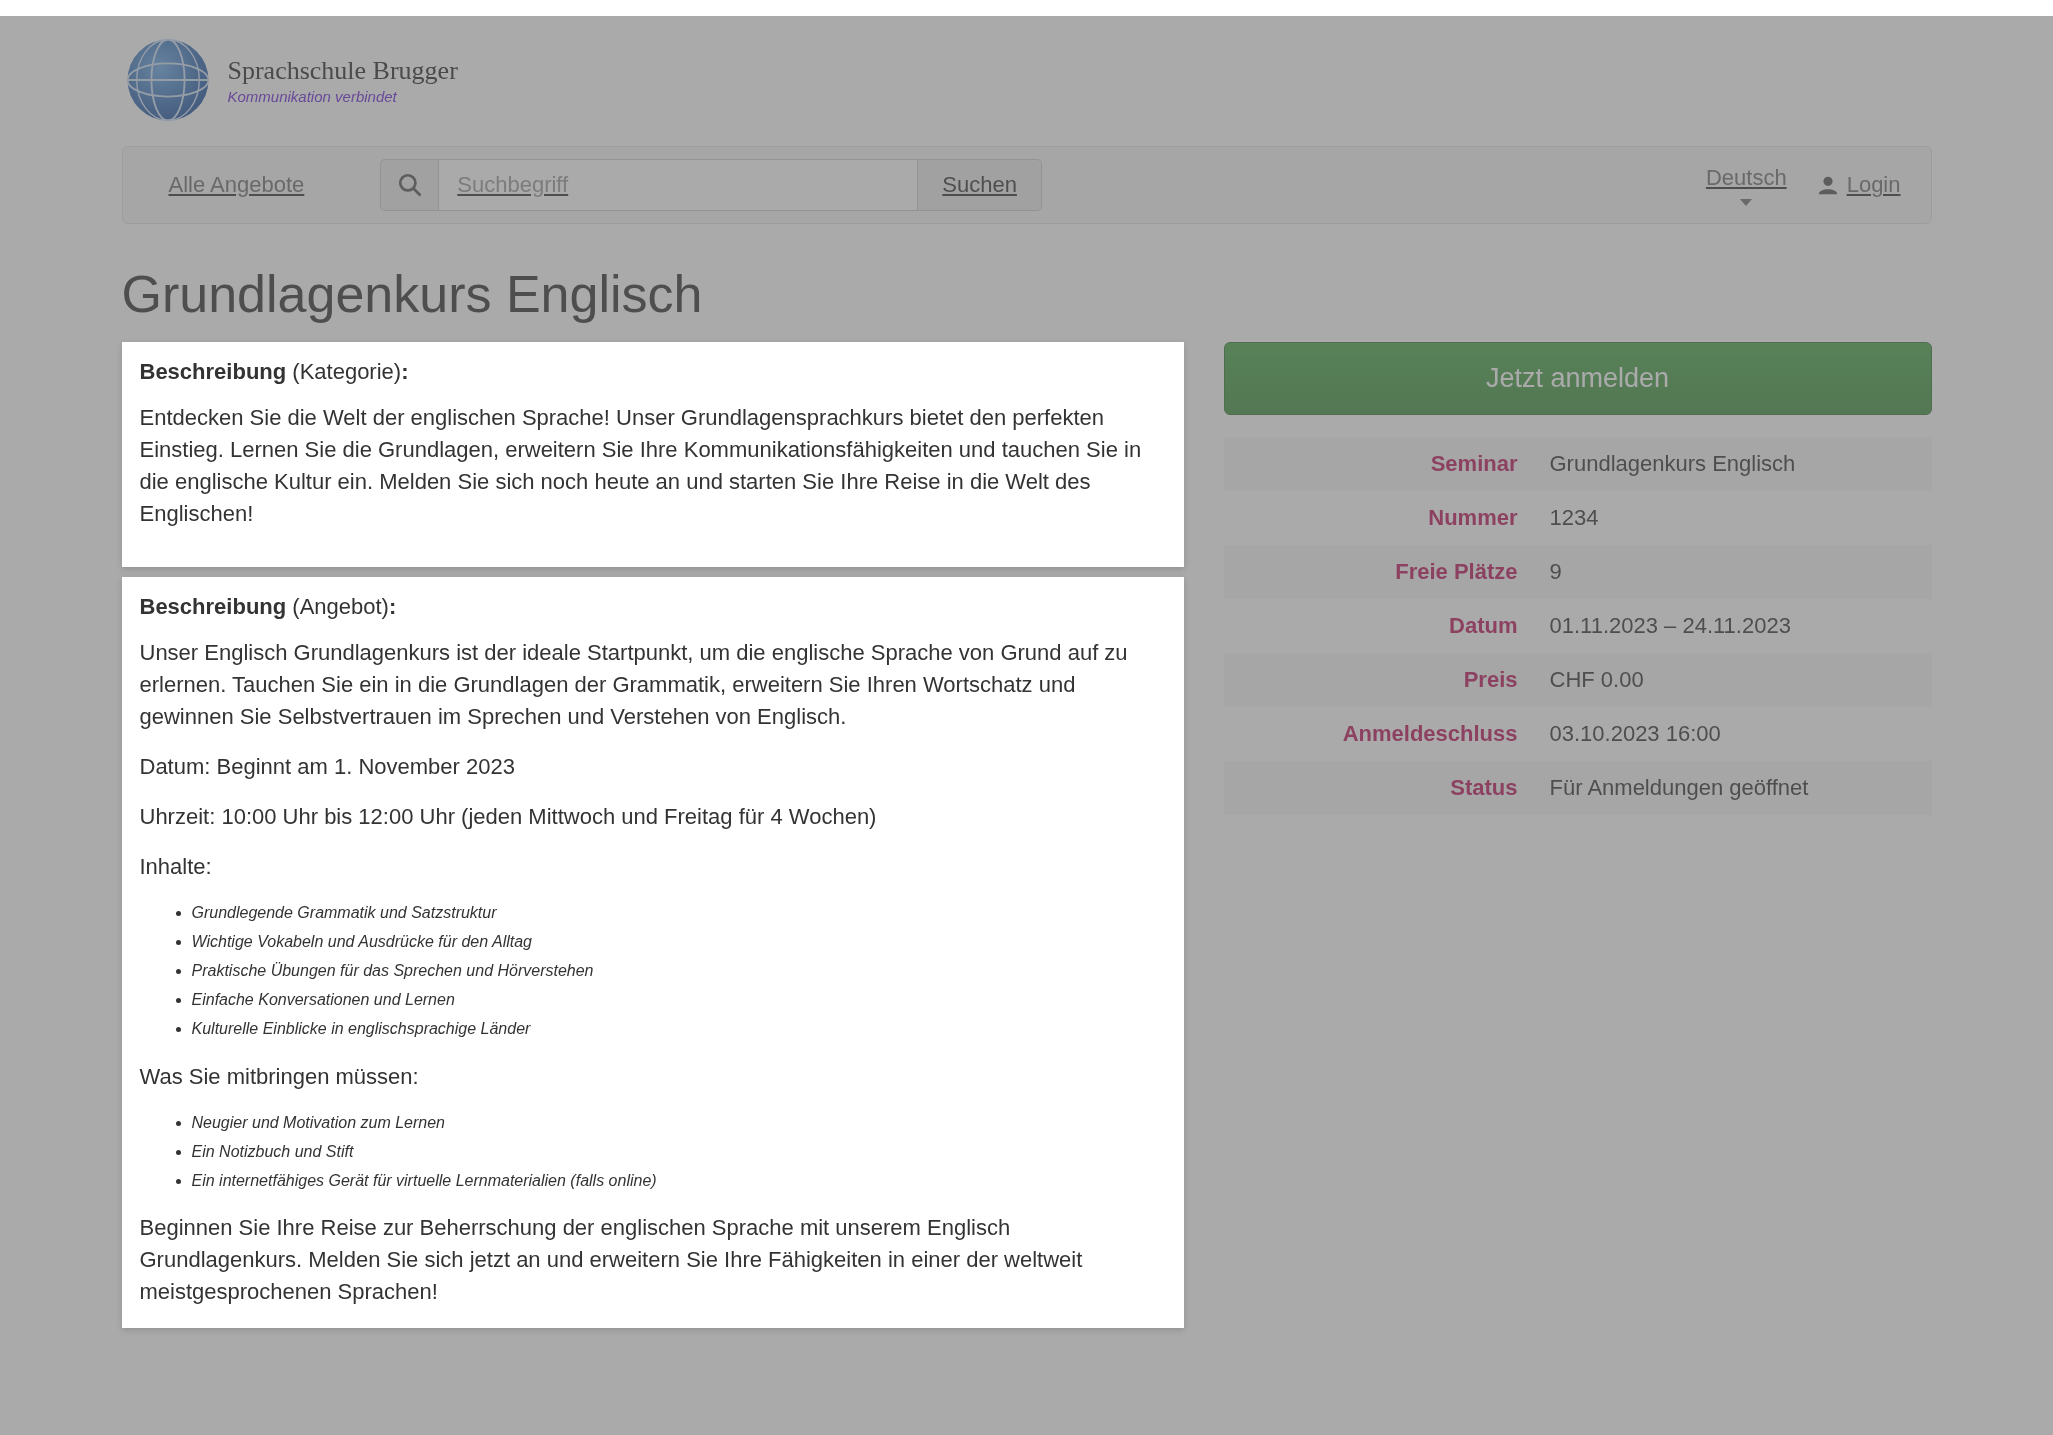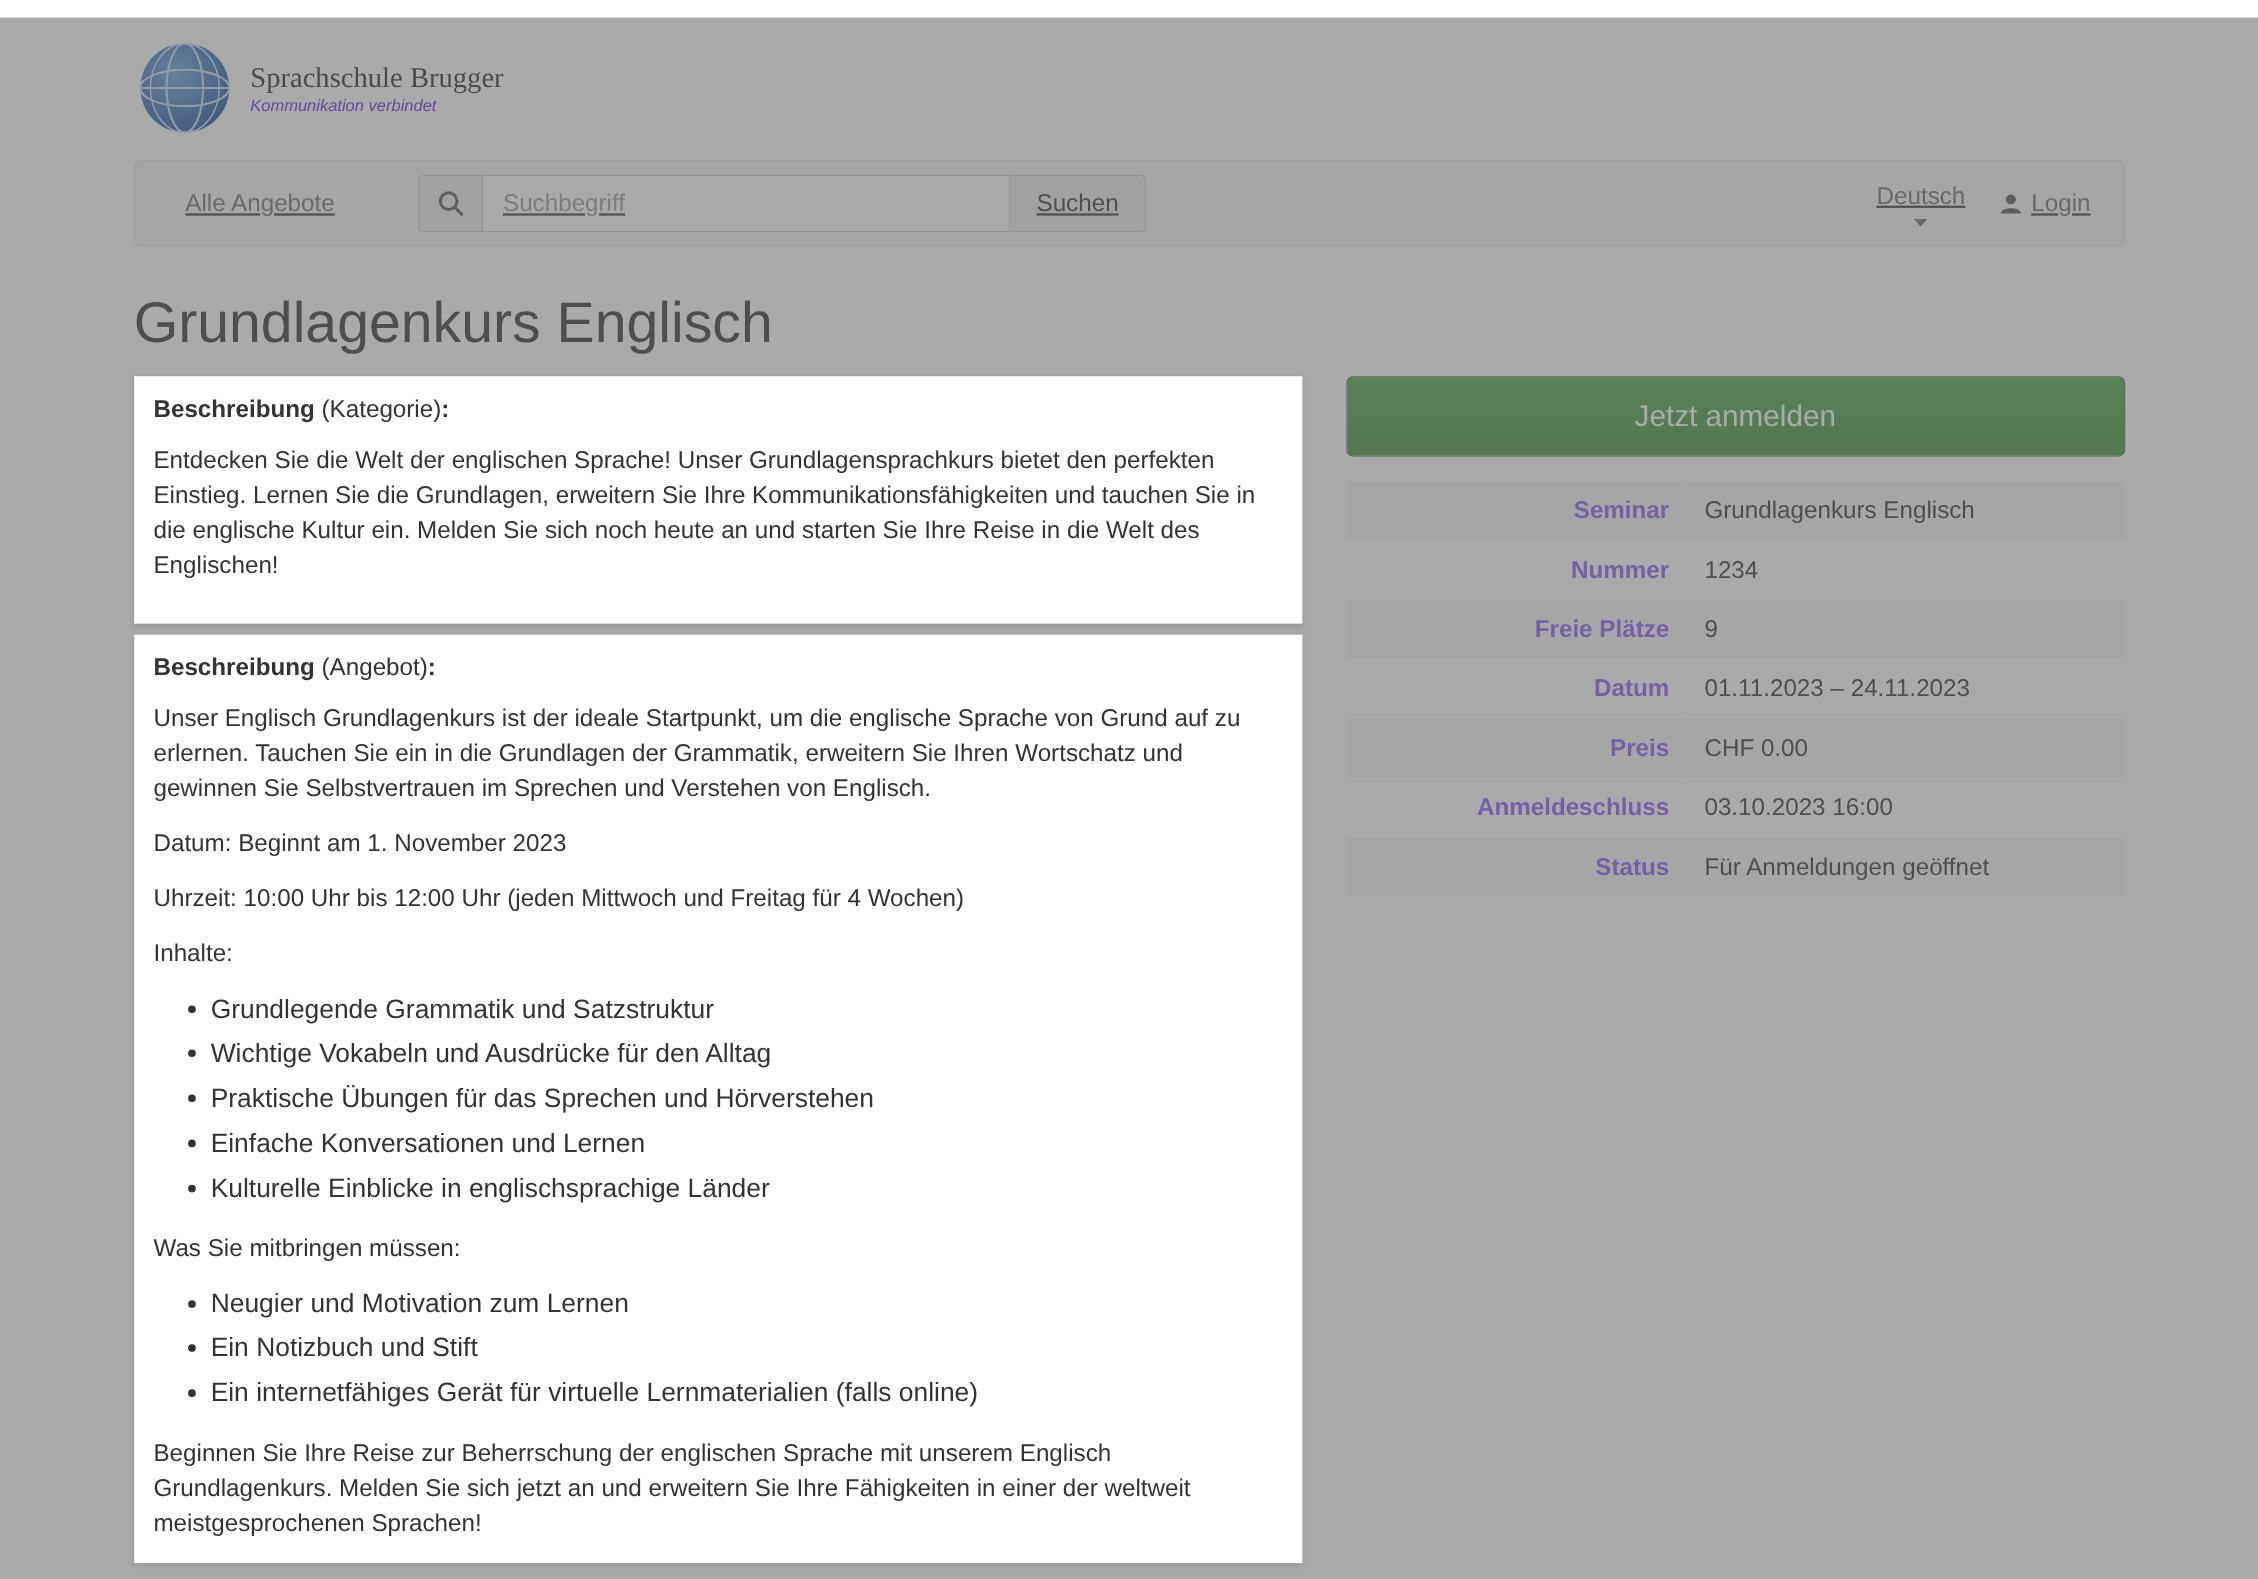--- a/index.html
+++ b/index.html
@@ -122,21 +122,21 @@
   z-index: 5;
   box-shadow: 0 2px 6px rgba(0,0,0,0.15);
 }
 .desc-block + .desc-block { margin-top: 10px; }
 .desc-heading { margin-bottom: 14px; }
 .desc-heading strong { font-weight: 700; }
 .desc-heading .paren { font-weight: 400; }
 .desc-heading .colon { font-weight: 700; }
 .desc-block p { margin-bottom: 18px; }
 .desc-block ul { margin: 0 0 20px 52px; padding: 0; }
-.desc-block li { margin-bottom: 6px; font-size: 24px; }
+.desc-block li { margin-bottom: 6px; font-size: 16px; font-style: italic; }
 
 .enroll-btn {
   display: block;
   width: 100%;
   background: #439843;
   background: linear-gradient(#4aa64a, #3e8f3e);
   border: 1px solid #357a35;
   color: #fff;
   font-size: 27px;
   padding: 20px;
@@ -149,21 +149,21 @@
   width: 100%;
   border-collapse: collapse;
   font-size: 22px;
 }
 .info-table tr:nth-child(odd) { background: #f5f5f5; }
 .info-table td { padding: 14px 16px; vertical-align: middle; }
 .info-table td.label {
   text-align: right;
   font-weight: 700;
   width: 310px;
-  color: #8b5cf6;
+  color: #be185d;
 }
 .info-table td.value { color: #333; }
 svg { display: block; }
 </style>
 </head>
 <body>
 
 <div class="page-wrap">
   <div class="overlay"></div>
 

